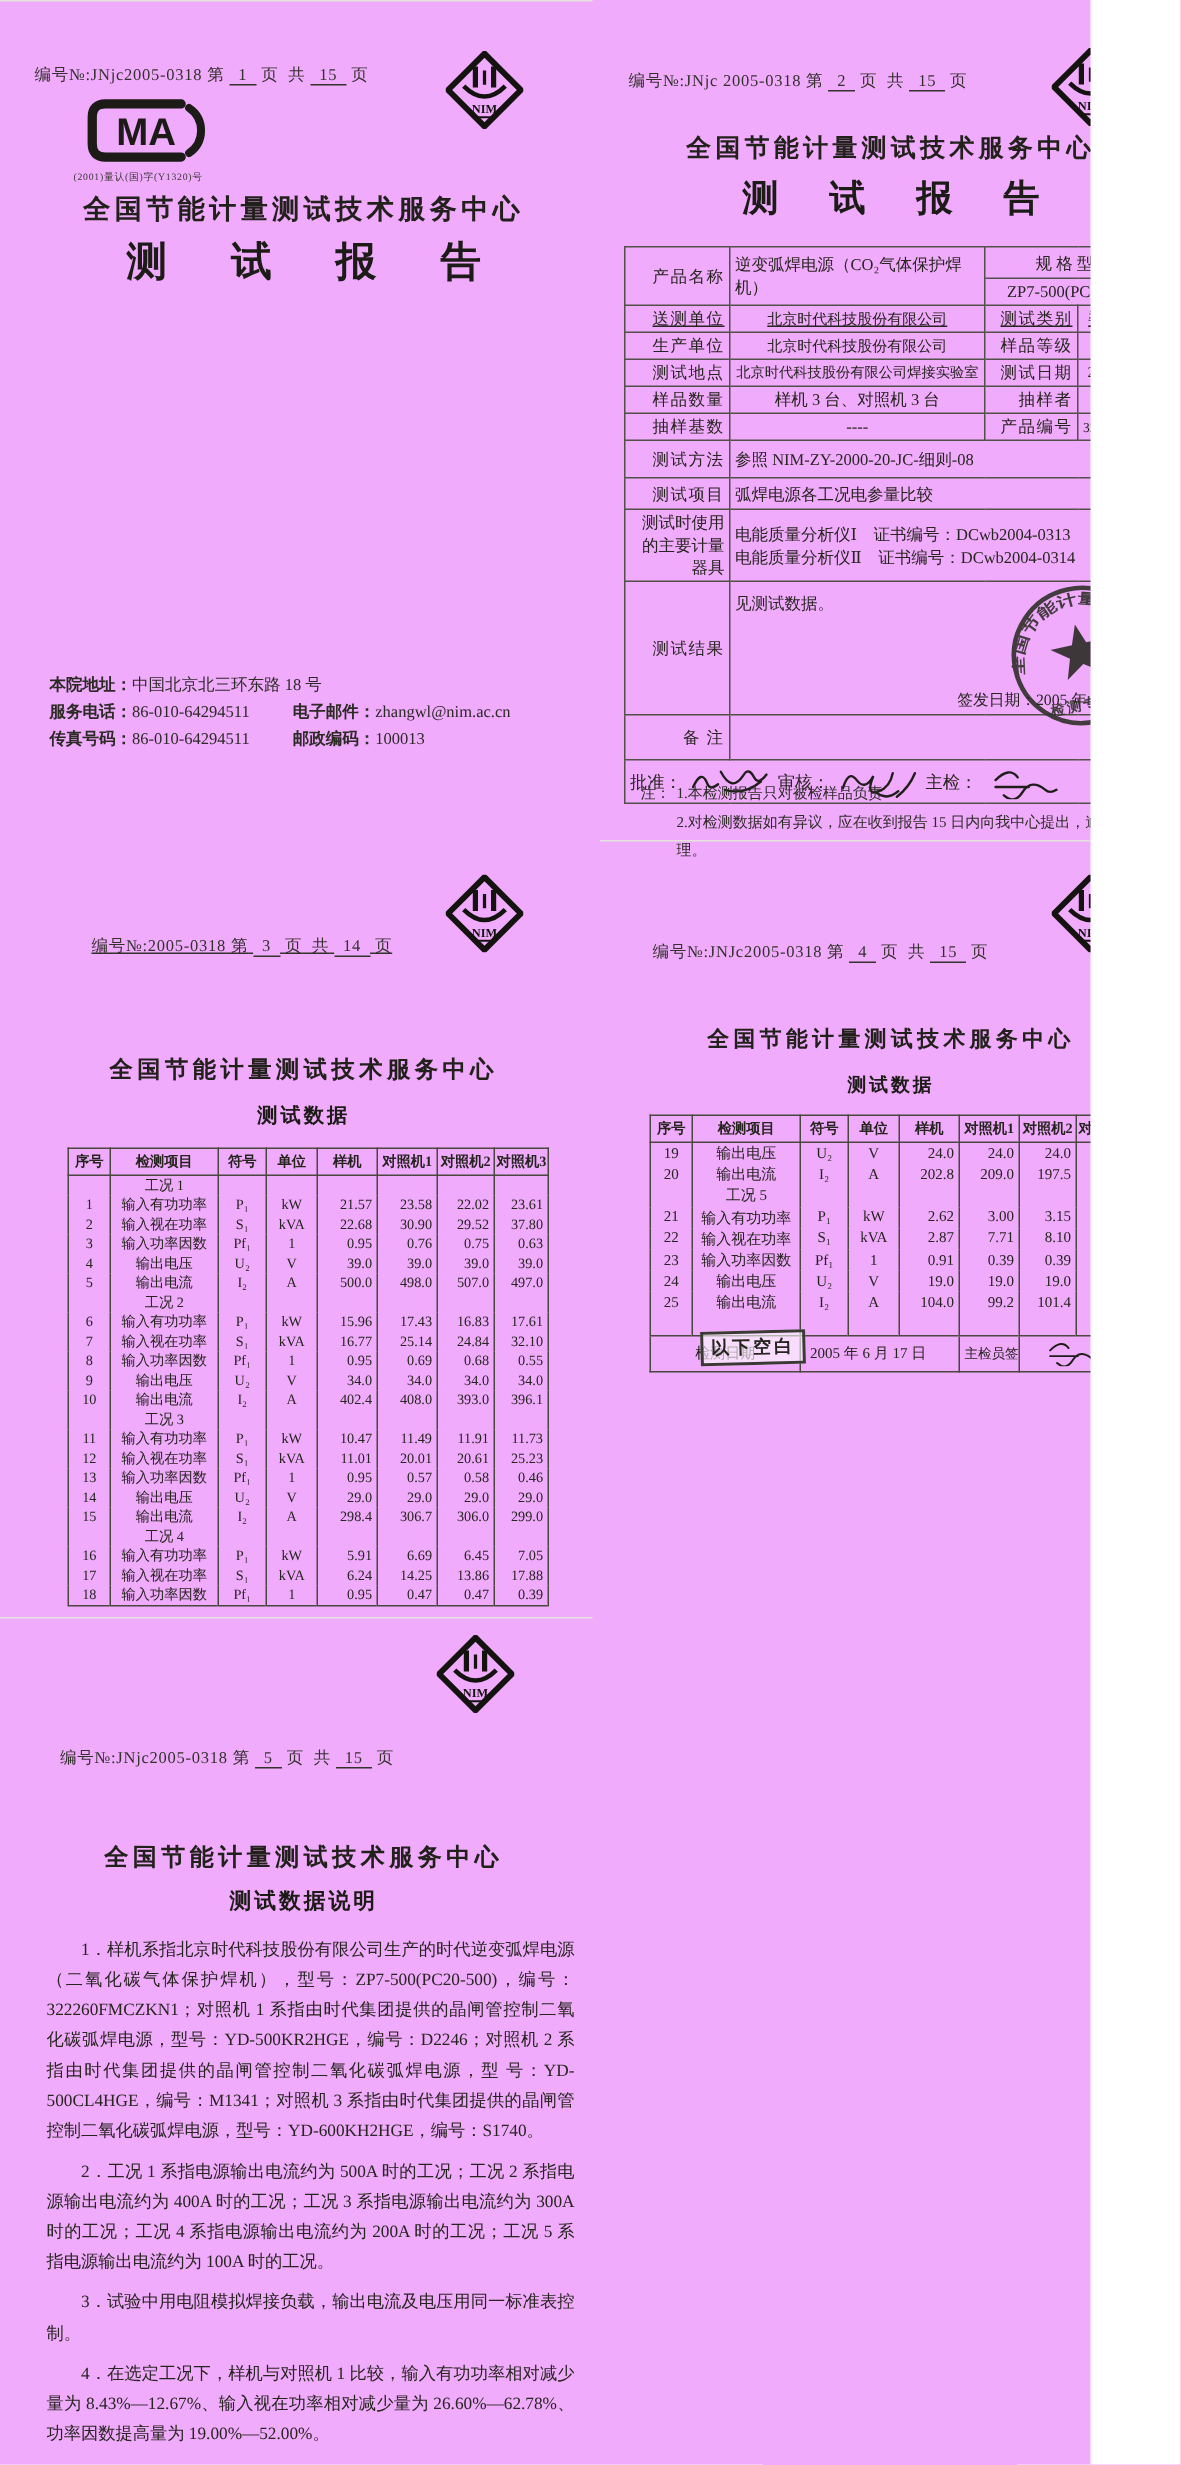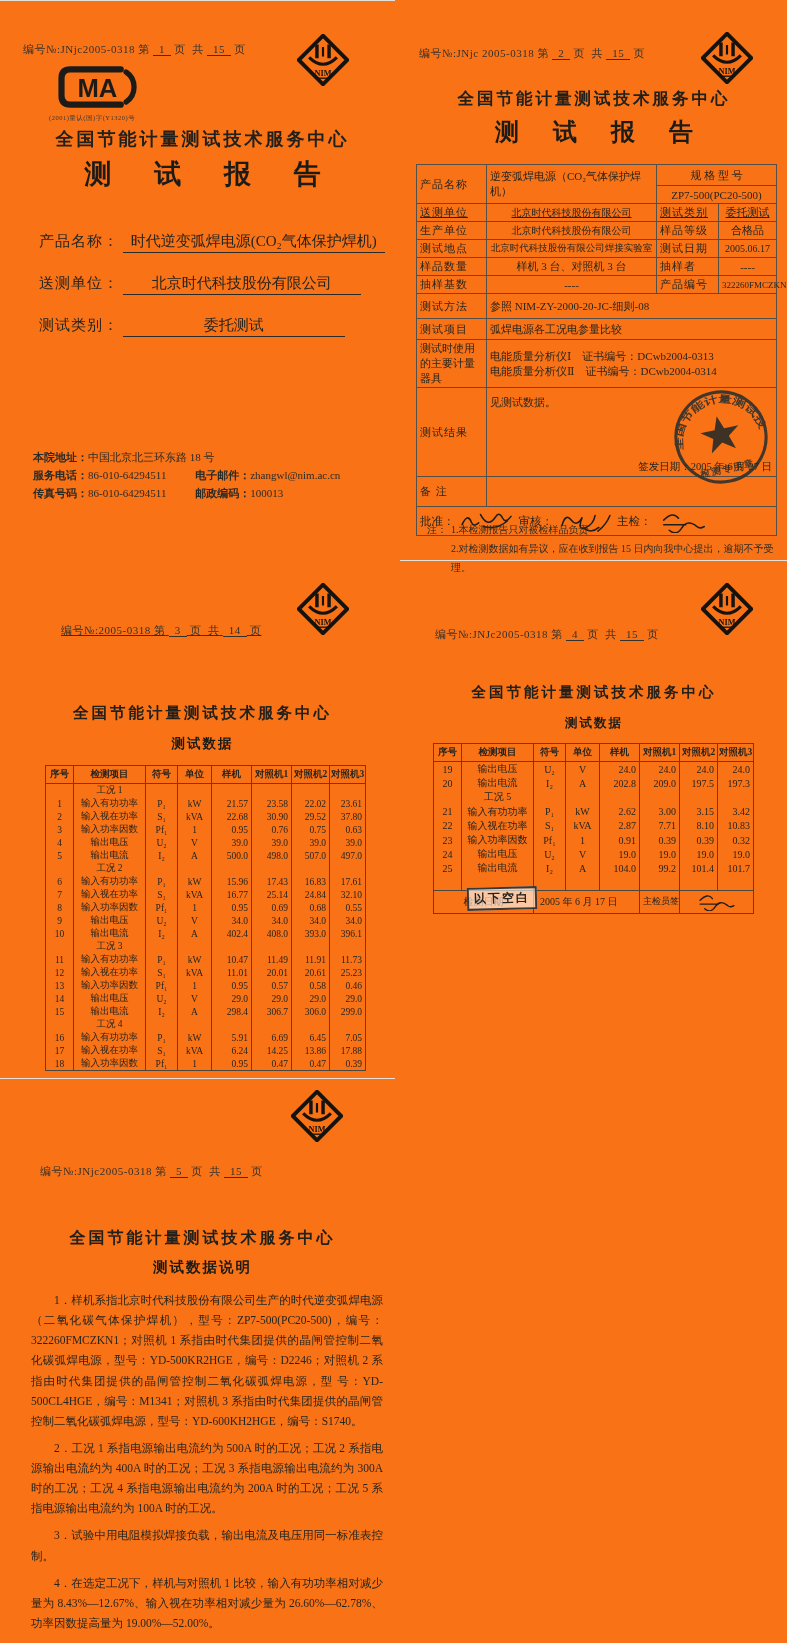--- a/index.html
+++ b/index.html
@@ -1,35 +1,35 @@
 <!DOCTYPE html>
 <html><head>
 <meta charset="utf-8">
 <style>
   html,body{margin:0;padding:0;}
-  .canvas{position:relative;width:787px;height:1643px;background:#f97316;overflow:hidden;
+  .canvas{position:relative;width:727px;height:1643px;background:#f0abfc;overflow:hidden;
           font-family:"Liberation Serif","DejaVu Serif",serif;color:#26241f;}
   .page{position:absolute;}
   .hline{font-size:11px;letter-spacing:.5px;color:#33312c;}
   .u{display:inline-block;border-bottom:1px solid #34322d;padding:0 6px;text-align:center;}
   .nim{width:52px;height:52px;position:absolute;}
   .org{text-align:center;font-weight:600;letter-spacing:3px;color:#22201b;}
   .rpt{text-align:center;font-weight:700;color:#1d1b17;}
   
   .field{font-size:15px;margin-bottom:21px;white-space:nowrap;}
   .flabel{letter-spacing:1px;}
   .fval{display:inline-block;border-bottom:1.2px solid #2c2a26;text-align:center;padding-bottom:1px;}
   .v1{min-width:262px;} .v2{min-width:238px;} .v3{min-width:222px;}
   .foot1{font-size:11px;line-height:1.65;color:#2c2a25;}
   .foot1 b{font-weight:600;}
   .fcol2{margin-left:26px;}
   
   .itab{border-collapse:collapse;width:360px;table-layout:fixed;}
   .itab td{border:1px solid #53504a;font-size:11px;padding:1px 3px;color:#27251f;}
-  .itab .lab{text-align:left;letter-spacing:1px;}
+  .itab .lab{text-align:right;letter-spacing:1px;}
   .itab .ctr{text-align:center;}
   .resultcell{position:relative;height:86px;vertical-align:top;}
   .stamp{position:absolute;right:2px;top:-4px;width:106px;height:106px;transform:rotate(-12deg);opacity:.92;}
   .signdate{position:absolute;right:4px;bottom:2px;font-size:10.5px;}
   .approw{display:flex;align-items:center;gap:4px;font-size:11.5px;height:26px;}
   .sig{width:56px;height:24px;flex:0 0 auto;}
   .notes{font-size:10px;line-height:1.9;margin-top:8px;color:#2e2c27;display:flex;}
   .notes .nlab{margin-right:4px;}
   
   .dtab{border-collapse:collapse;border:1.5px solid #4a473f;table-layout:fixed;width:320px;}
@@ -94,34 +94,20 @@
       <span>页</span>
     </div>
     <svg style="position:absolute;left:40px;top:34px;width:82px;height:46px;" viewBox="0 0 92 52">
       <path d="M74 6 H17 Q7 6 7 16 V36 Q7 46 17 46 H74" fill="none" stroke="#1d1b18" stroke-width="7" stroke-linecap="round"></path>
       <path d="M80 9 Q89 15 89 26 Q89 37 80 43" fill="none" stroke="#1d1b18" stroke-width="6" stroke-linecap="round"></path>
       <text x="25" y="37" font-size="29" font-weight="bold" font-family="Liberation Sans, sans-serif" fill="#1d1b18">MA</text>
     </svg>
     <div class="masub" style="position:absolute;left:34px;top:84px;">(2001)量认(国)字(Y1320)号</div>
     <div class="org" style="position:absolute;left:0;top:97px;width:100%;font-size:18px;">全国节能计量测试技术服务中心</div>
     <div class="rpt" style="position:absolute;left:0;top:126px;width:100%;font-size:27px;letter-spacing:18px;text-indent:18px;">测 试 报 告</div>
-    <div style="position:absolute;left:24px;top:202px;">
-      <div class="field">
-        <span class="flabel">产品名称：</span>
-        <span class="fval v1">时代逆变弧焊电源(CO₂气体保护焊机)</span>
-      </div>
-      <div class="field">
-        <span class="flabel">送测单位：</span>
-        <span class="fval v2">北京时代科技股份有限公司</span>
-      </div>
-      <div class="field">
-        <span class="flabel">测试类别：</span>
-        <span class="fval v3">委托测试</span>
-      </div>
-    </div>
     <div class="foot1" style="position:absolute;left:18px;top:418px;">
       <div>
         <b>本院地址：</b><span>中国北京北三环东路 18 号</span>
       </div>
       <div>
         <b>服务电话：</b><span>86-010-64294511</span>
         <span class="fcol2"><b>电子邮件：</b><span>zhangwl@nim.ac.cn</span></span>
       </div>
       <div>
         <b>传真号码：</b><span>86-010-64294511</span>

